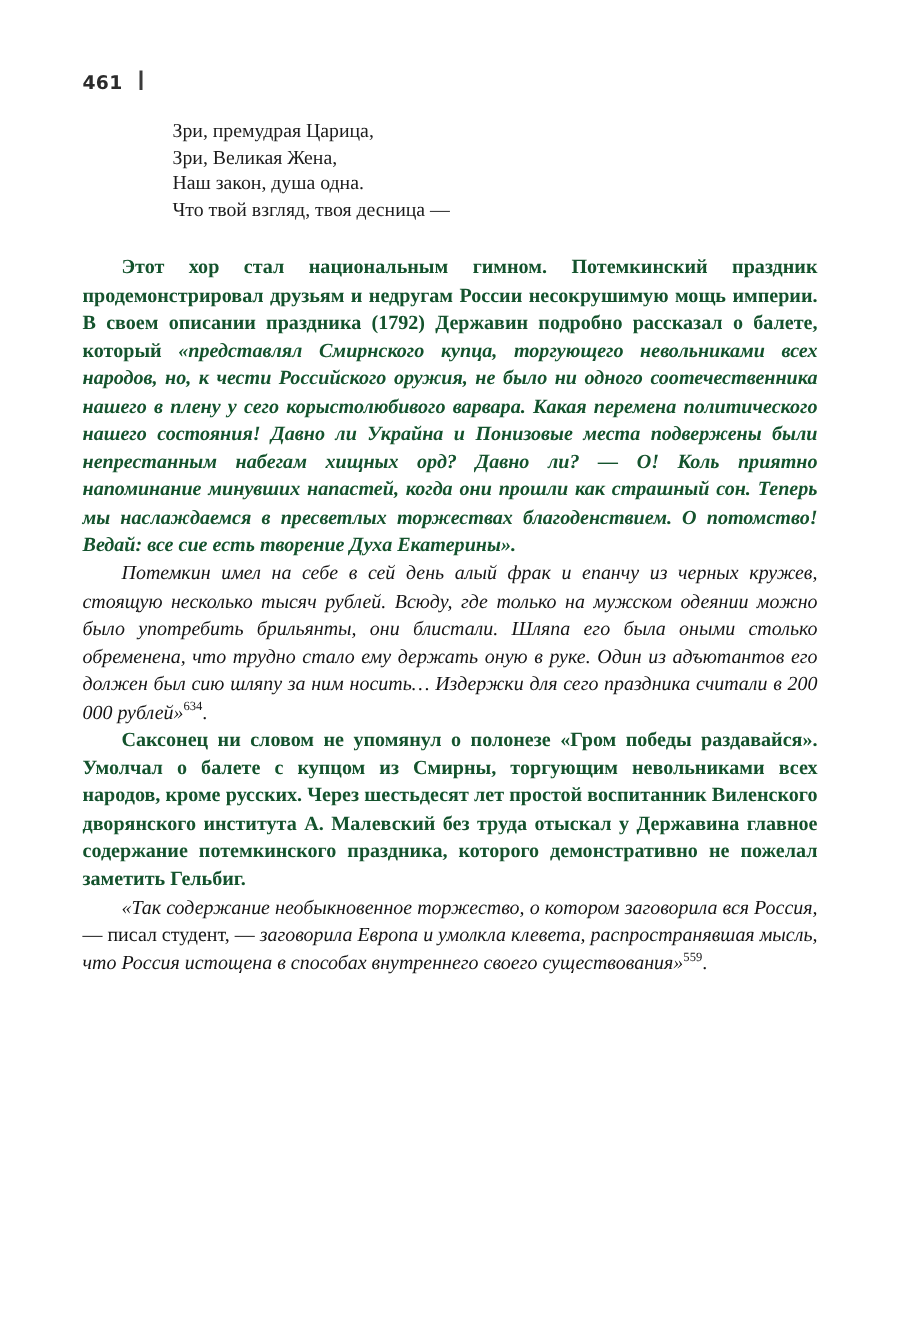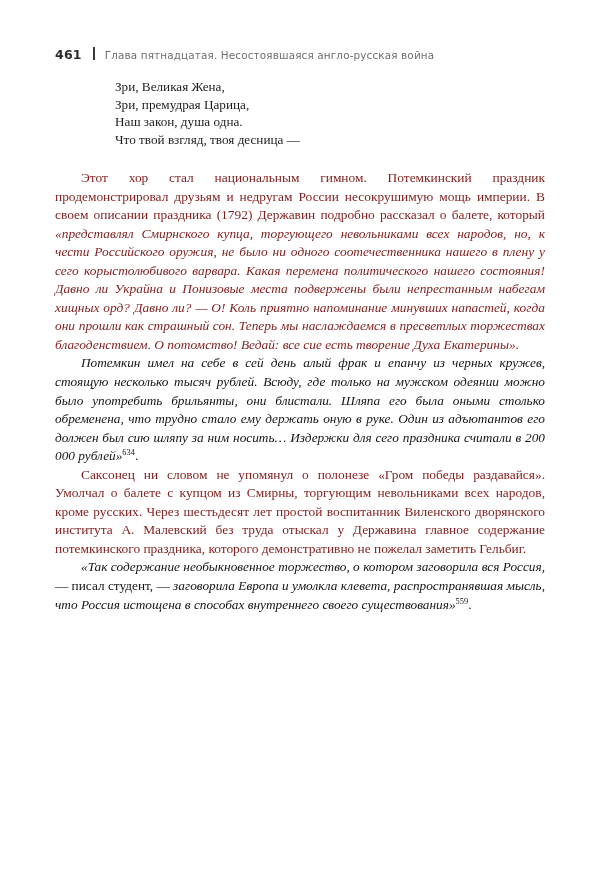--- a/index.html
+++ b/index.html
@@ -76,21 +76,22 @@
 
   
   p.para {
     margin: 0;
     padding: 0;
     font-size: 13.4px;
     line-height: 18.55px;
     text-align: justify;
     text-indent: 26px;
     hyphens: manual;
-    color: #7f1d1d;
+    color: #14532d;
+    font-weight: bold;
   }
   p.para.first { margin-top: 21px; }
 
   p.quote {
     margin: 0;
     padding: 0;
     font-size: 13.3px;
     line-height: 18.55px;
     text-align: justify;
     text-indent: 26px;
@@ -109,28 +110,27 @@
   }
 </style>
 </head>
 <body>
 
 <div class="page">
 
   <div class="running-head">
     <span class="folio">461</span>
     <span class="head-rule"></span>
-    <span class="head-title">Глава пятнадцатая. Несостоявшаяся англо-русская война</span>
   </div>
 
   <div class="textblock">
 
     <div class="verse">
+      <div>Зри, премудрая Царица,</div>
       <div>Зри, Великая Жена,</div>
-      <div>Зри, премудрая Царица,</div>
       <div>Наш закон, душа одна.</div>
       <div>Что твой взгляд, твоя десница —</div>
     </div>
 
     <p class="para first"><span>Этот хор стал национальным гимном. Потемкинский праздник продемонстрировал друзьям и недругам России несокрушимую мощь империи. В своем описании праздника (1792) Державин подробно рассказал о балете, который </span><span class="i">«представлял Смирнского купца, торгующего невольниками всех народов, но, к чести Российского оружия, не было ни одного соотечественника нашего в плену у сего корыстолюбивого варвара. Какая перемена политического нашего состояния! Давно ли Украйна и Понизовые места подвержены были непрестанным набегам хищных орд? Давно ли? — О! Коль приятно напоминание минувших напастей, когда они прошли как страшный сон. Теперь мы наслаждаемся в пресветлых торжествах благоденствием. О потомство! Ведай: все сие есть творение Духа Екатерины».</span></p>
 
 
 
     <p class="quote"><span>Потемкин имел на себе в сей день алый фрак и епанчу из черных кружев, стоящую несколько тысяч рублей. Всюду, где только на мужском одеянии можно было употребить брильянты, они блистали. Шляпа его была оными столько обременена, что трудно стало ему держать оную в руке. Один из адъютантов его должен был сию шляпу за ним носить… Издержки для сего праздника считали в 200 000 рублей»</span><sup class="fn">634</sup><span class="r">.</span></p>
 

